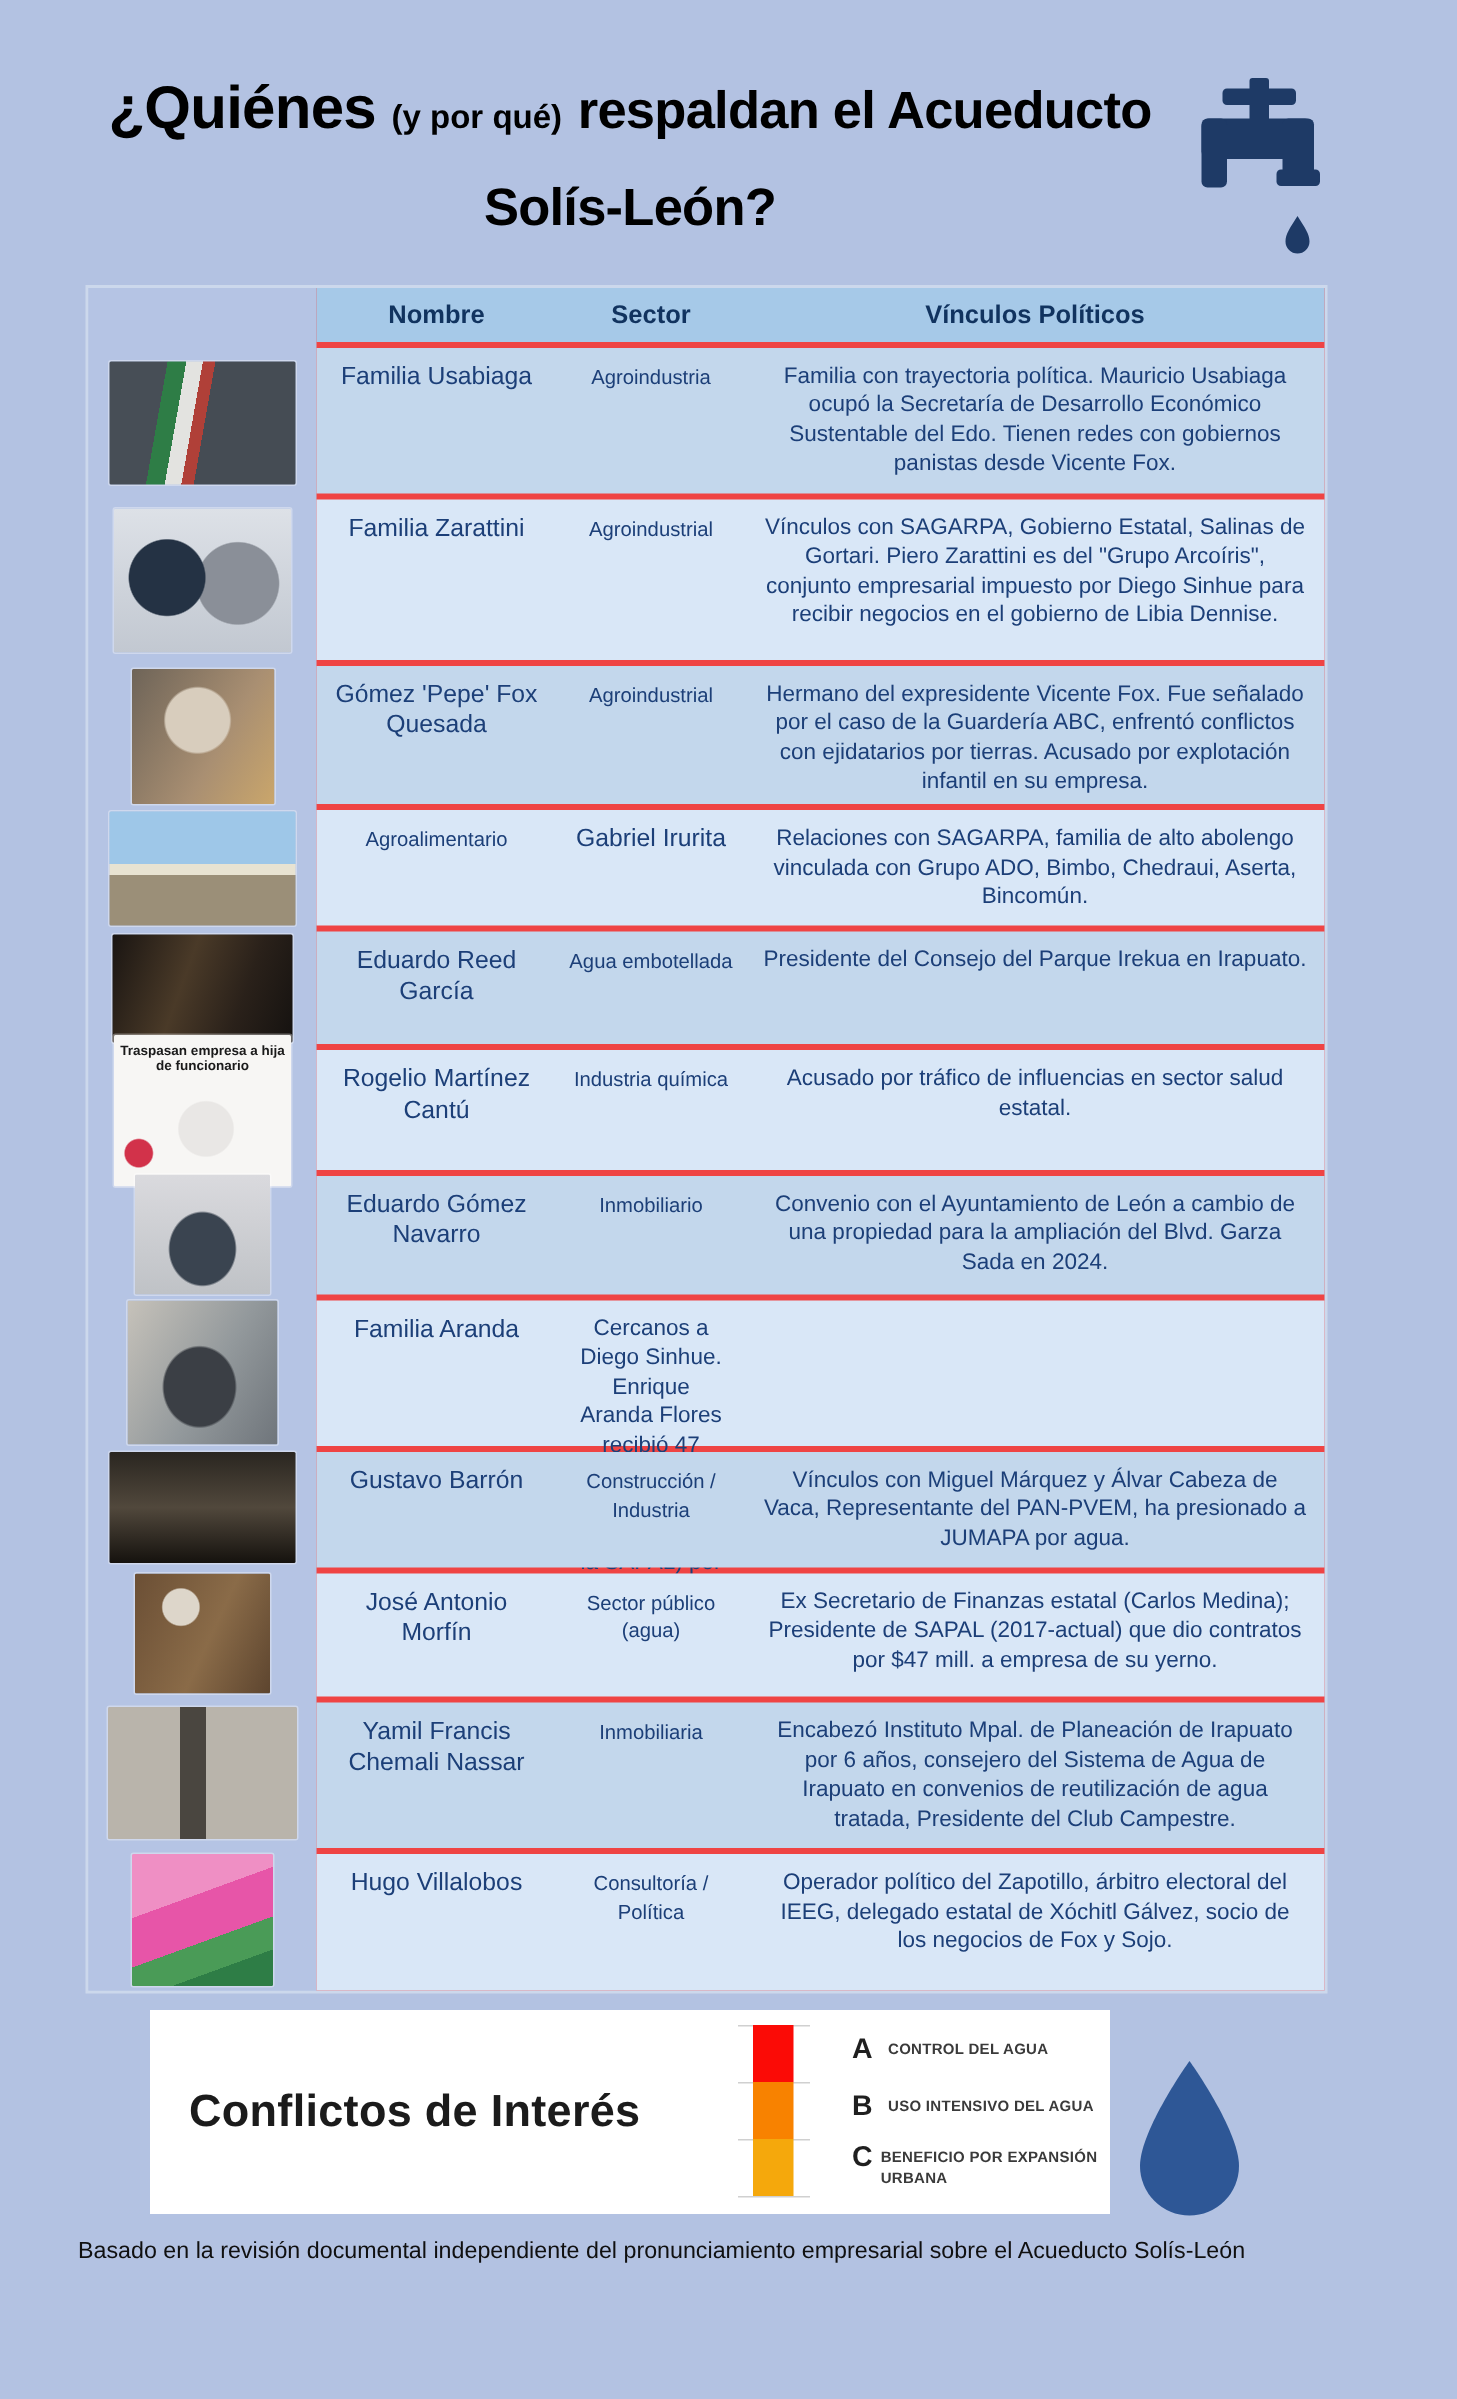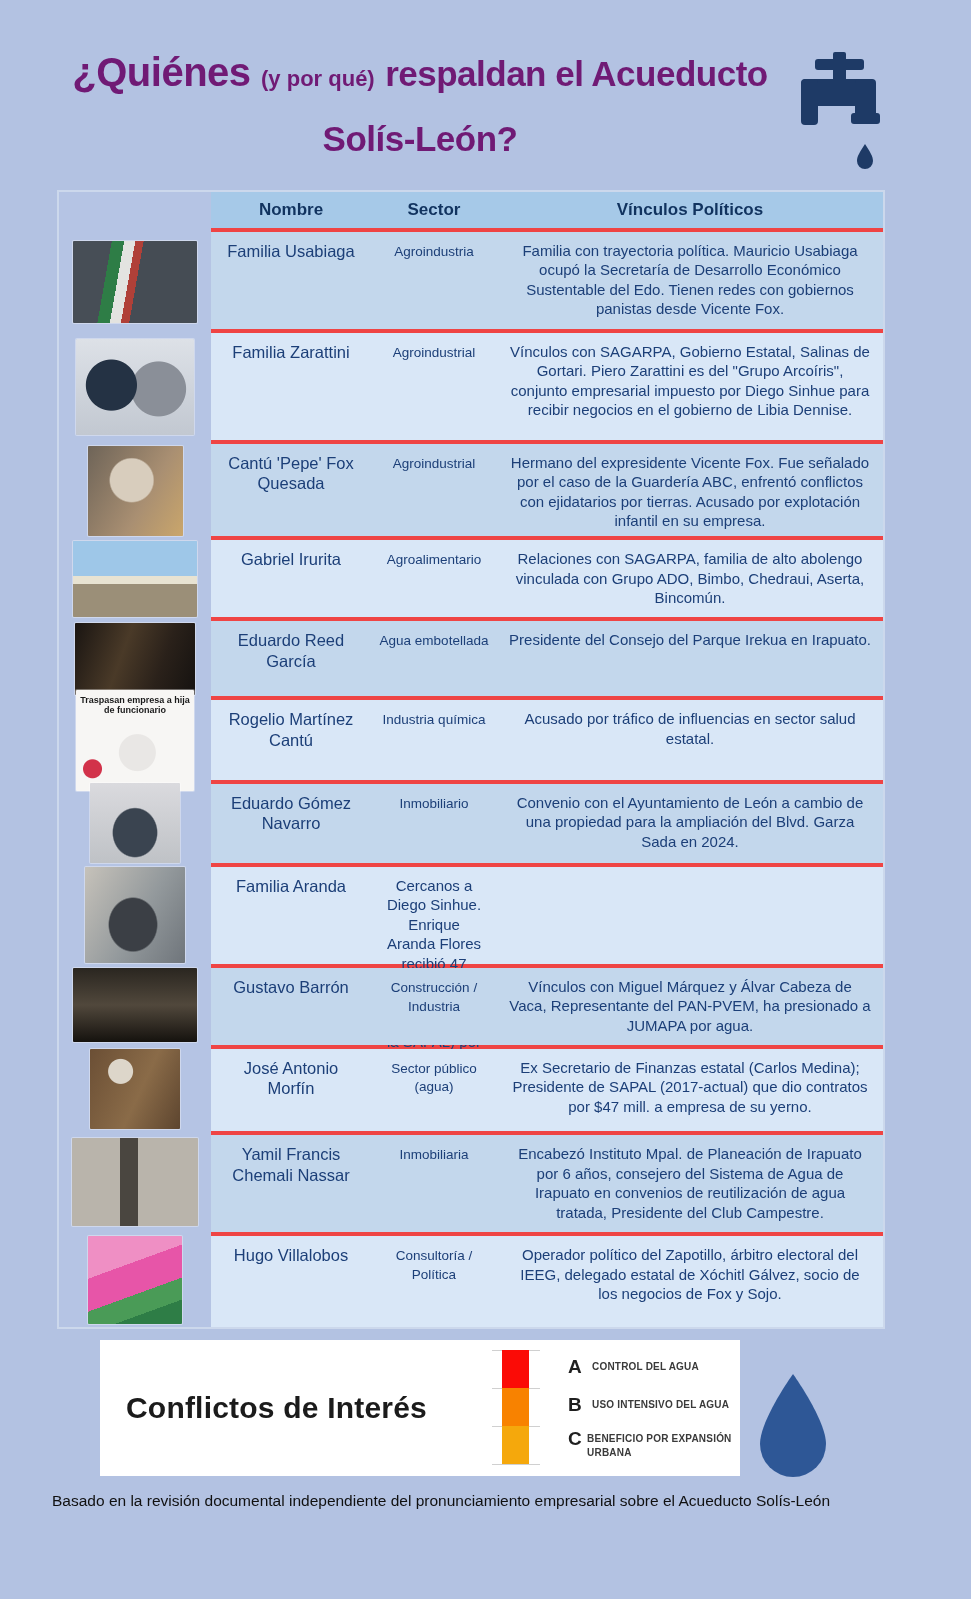--- a/index.html
+++ b/index.html
@@ -3,21 +3,21 @@
 <meta charset="utf-8">
 <style>
   html,body{margin:0;padding:0}
   body{
     width:971px;height:1599px;position:relative;overflow:hidden;
     background:#b3c2e2;
     font-family:"Liberation Sans",sans-serif;
     -webkit-font-smoothing:antialiased;
   }
   
-  .title-wrap{position:absolute;left:40px;top:50px;width:760px;text-align:center;color:#701a75;font-weight:700;}
+  .title-wrap{position:absolute;left:40px;top:50px;width:760px;text-align:center;color:#000000;font-weight:700;}
   .t-big{font-size:40px;letter-spacing:-.5px}
   .t-small{font-size:22px;margin:0 6px}
   .t-mid{font-size:35px;letter-spacing:-.5px}
   .t-line2{font-size:35px;margin-top:24px;letter-spacing:-.5px}
   .faucet{position:absolute;left:795px;top:52px}
   
   .panel{
     position:absolute;left:57px;top:190px;width:828px;height:1139px;
     border:2px solid #ccd8ec;background:#b5c4e4;display:flex;box-sizing:border-box;
   }
@@ -178,27 +178,27 @@
     <div class="cell name">Familia Usabiaga</div>
     <div class="cell sector">Agroindustria</div>
     <div class="cell vinculos">Familia con trayectoria política. Mauricio Usabiaga ocupó la Secretaría de Desarrollo Económico Sustentable del Edo. Tienen redes con gobiernos panistas desde Vicente Fox.</div>
   </div>
       <div class="t-row h1 even">
     <div class="cell name">Familia Zarattini</div>
     <div class="cell sector">Agroindustrial</div>
     <div class="cell vinculos">Vínculos con SAGARPA, Gobierno Estatal, Salinas de Gortari. Piero Zarattini es del "Grupo Arcoíris", conjunto empresarial impuesto por Diego Sinhue para recibir negocios en el gobierno de Libia Dennise.</div>
   </div>
       <div class="t-row h2 odd">
-    <div class="cell name">Cantú 'Pepe' Fox Quesada</div>
+    <div class="cell name">Gómez 'Pepe' Fox Quesada</div>
     <div class="cell sector">Agroindustrial</div>
     <div class="cell vinculos">Hermano del expresidente Vicente Fox. Fue señalado por el caso de la Guardería ABC, enfrentó conflictos con ejidatarios por tierras. Acusado por explotación infantil en su empresa.</div>
   </div>
       <div class="t-row h3 even">
+    <div class="cell sector">Agroalimentario</div>
     <div class="cell name">Gabriel Irurita</div>
-    <div class="cell sector">Agroalimentario</div>
     <div class="cell vinculos">Relaciones con SAGARPA, familia de alto abolengo vinculada con Grupo ADO, Bimbo, Chedraui, Aserta, Bincomún.</div>
   </div>
       <div class="t-row h4 odd">
     <div class="cell name">Eduardo Reed García</div>
     <div class="cell sector">Agua embotellada</div>
     <div class="cell vinculos">Presidente del Consejo del Parque Irekua en Irapuato.</div>
   </div>
       <div class="t-row h5 even">
     <div class="cell name">Rogelio Martínez Cantú</div>
     <div class="cell sector">Industria química</div>

